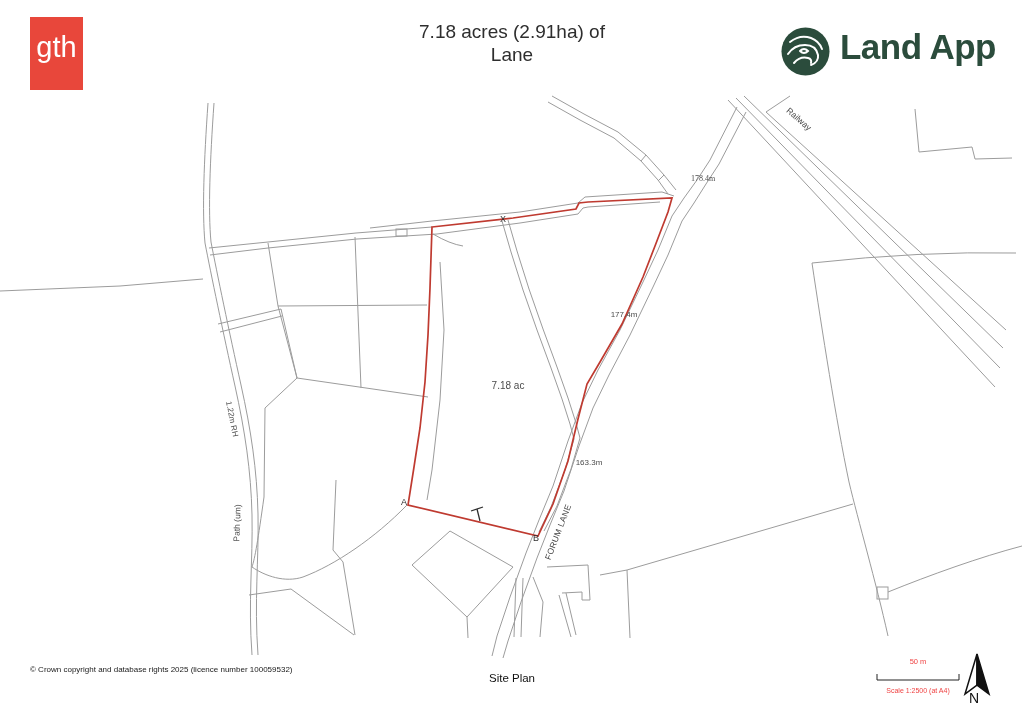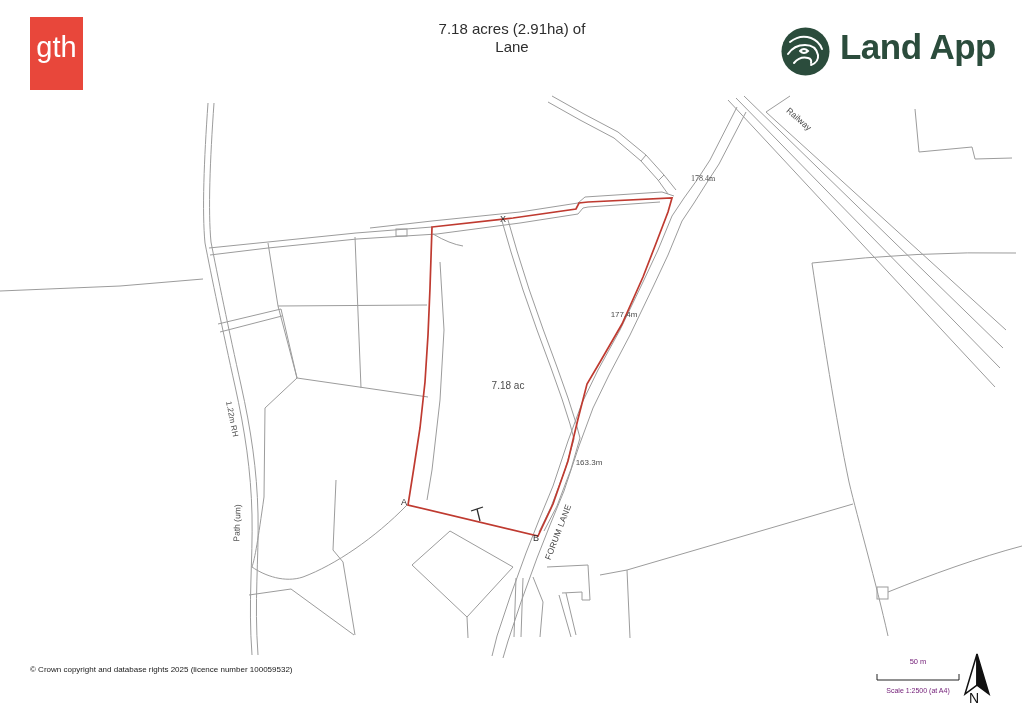--- a/index.html
+++ b/index.html
@@ -4,36 +4,36 @@
 <style>
   html,body{margin:0;padding:0;background:#ffffff;}
   .page{position:relative;width:1024px;height:724px;background:#fff;overflow:hidden;
         font-family:"Liberation Sans",sans-serif;}
 
   
   .gth-logo{position:absolute;left:30px;top:17px;width:53px;height:73px;background:#e8473b;
             color:#fff;display:flex;align-items:center;justify-content:center;
             font-family:Liberation Sans, sans-serif;font-size:29px;padding-bottom:13px;box-sizing:border-box;}
   .title{position:absolute;left:262px;right:262px;top:20px;text-align:center;
-         font-size:15px;color:#2e2e2e;line-height:1.22;}
+         font-size:19px;color:#2e2e2e;line-height:1.22;}
   .landapp{position:absolute;right:28px;top:27px;display:flex;align-items:flex-start;gap:10px;}
   .landapp .brand{font-size:35px;font-weight:700;color:#2b4c3c;letter-spacing:-0.5px;}
 
   
   .map{position:absolute;left:0;top:0;width:1024px;height:724px;}
   .map svg{position:absolute;left:0;top:0;}
   .mlabel{position:absolute;white-space:nowrap;color:#4c4c4c;font-size:8px;
           transform:translate(-50%,-50%);}
   .marker{position:absolute;white-space:nowrap;color:#2f2f2f;font-size:9px;
           transform:translate(-50%,-50%);}
 
   
   .credit{position:absolute;left:30px;top:664px;font-size:8px;color:#1a1a1a;line-height:1.55;}
   .siteplan{position:absolute;left:0;right:0;top:672px;text-align:center;font-size:11.5px;color:#111;}
-  .scale{position:absolute;left:876px;top:658px;width:84px;text-align:center;color:#701a75;}
+  .scale{position:absolute;left:876px;top:658px;width:84px;text-align:center;color:#ef4444;}
   .scale .s50{font-size:7.5px;line-height:1;margin-bottom:1px;}
   .scale .stext{font-size:7px;line-height:1;margin-top:2px;}
   .north{position:absolute;left:956px;top:650px;width:44px;height:62px;}
   .north .nlab{position:absolute;left:6px;top:40px;width:24px;text-align:center;
                font-size:14px;color:#111;}
 </style>
 </head>
 <body>
 
 <div class="page">
@@ -148,20 +148,21 @@
     <div class="mlabel" style="left:558px;top:532px;font-size:8.5px;color:#3f3f3f;letter-spacing:0.3px;transform:translate(-50%,-50%) rotate(-69deg);">FORUM LANE</div>
     <div class="mlabel" style="left:799px;top:119px;font-size:8.5px;transform:translate(-50%,-50%) rotate(41deg);">Railway</div>
     <div class="mlabel" style="left:237px;top:523px;font-size:8.5px;transform:translate(-50%,-50%) rotate(-88deg);">Path (um)</div>
     <div class="mlabel" style="left:232px;top:419px;transform:translate(-50%,-50%) rotate(79deg);">1.22m RH</div>
   </div>
 
   <div class="credit">
     <div>© Crown copyright and database rights 2025 (licence number 100059532)</div>
   </div>
 
+  <div class="siteplan">Site Plan</div>
 
   <div class="scale">
     <div class="s50">50 m</div>
     <svg width="84" height="8" viewBox="0 0 84 8">
       <path d="M1,1 L1,7 L83,7 L83,1" fill="none" stroke="#222" stroke-width="1"></path>
     </svg>
     <div class="stext">Scale 1:2500 (at A4)</div>
   </div>
 
   <div class="north">

